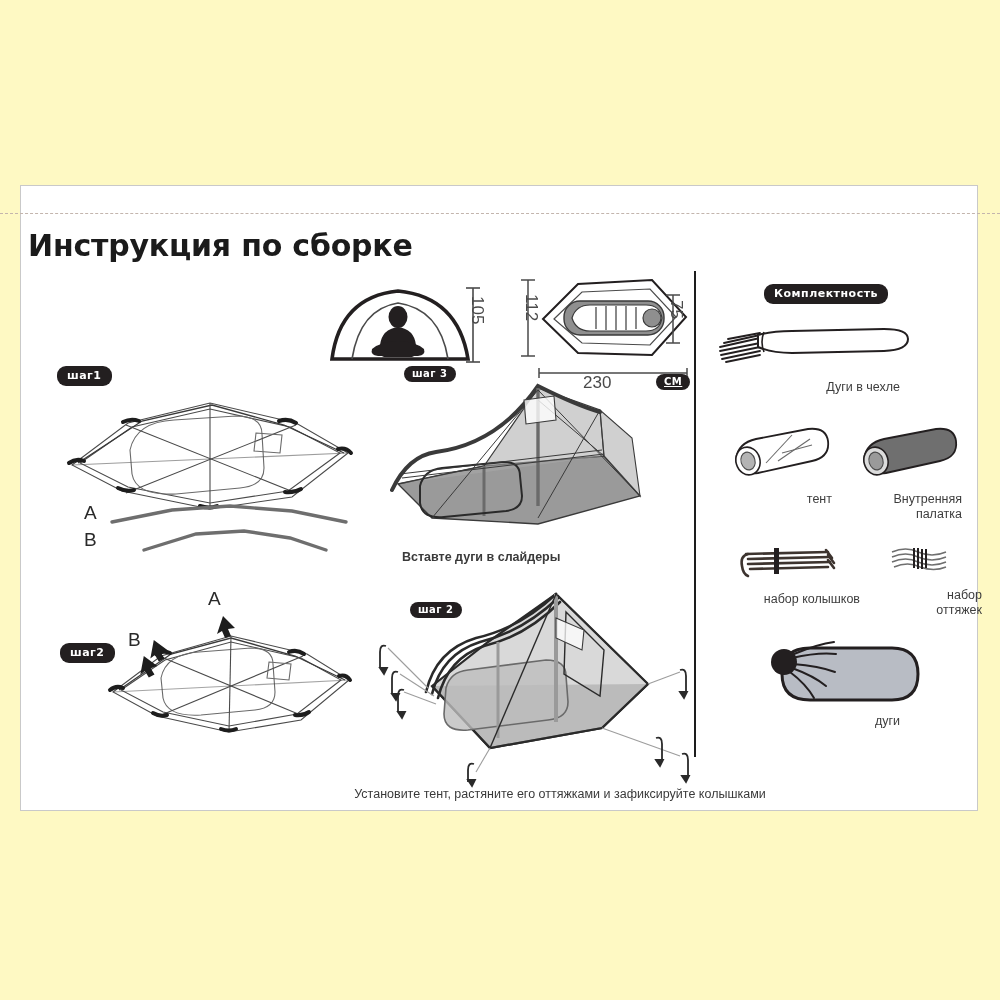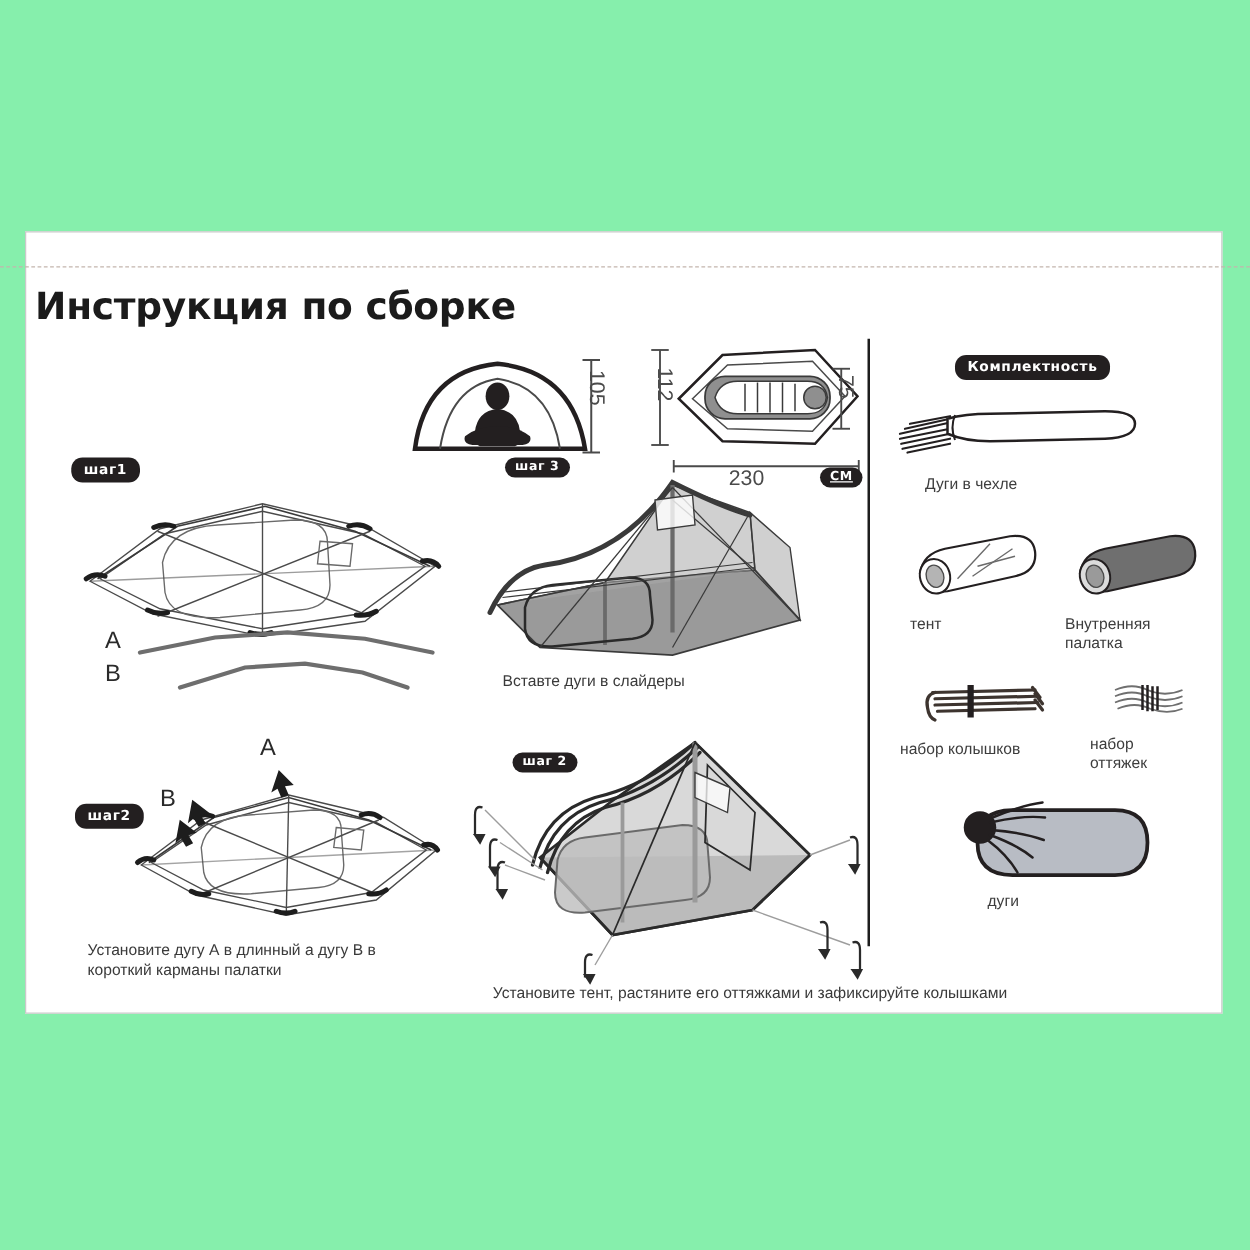--- a/index.html
+++ b/index.html
@@ -1,18 +1,18 @@
 <!DOCTYPE html>
 <html><head>
 <meta charset="utf-8">
 <style>
   html,body{margin:0;padding:0;background:#ffffff;}
   body{width:1000px;height:1000px;position:relative;font-family:"Liberation Sans","DejaVu Sans",sans-serif;}
 
-  #stage{position:absolute;left:0;top:0;width:1000px;height:1000px;background:#86efac;overflow:hidden;}
+  #stage{position:absolute;left:0;top:0;width:1000px;height:1000px;background:#fef9c3;overflow:hidden;}
 
   
   .sheet{
     position:absolute;left:20px;top:185px;width:958px;height:626px;
     border:1px solid #c9c9c9;background:#ffffff;box-sizing:border-box;
   }
 
   
   .foldline{
     position:absolute;left:0px;top:213px;width:1000px;height:0;
@@ -35,27 +35,27 @@
     position:absolute;background:#231f20;color:#ffffff;
     border-radius:9px;padding:3px 10px 4px 10px;
     font-size:11px;font-weight:bold;letter-spacing:.5px;white-space:nowrap;
     font-family:"DejaVu Sans","Liberation Sans",sans-serif;
   }
   .pill.small{font-size:10px;border-radius:8px;padding:2px 8px 3px 8px;}
 
   .cap{
     position:absolute;color:#3a3a3a;font-size:12.5px;line-height:16px;white-space:pre-line;
   }
-  .cap.center{text-align:center;margin-left:40px;}
+  .cap.center{text-align:center;}
 
   .dimlabel{position:absolute;color:#4a4a4a;font-size:17px;font-weight:normal;}
   .dimlabel.vert{writing-mode:vertical-rl;text-orientation:mixed;}
 
   .partlabel{
-    position:absolute;color:#3d3d3d;font-size:12.5px;line-height:15px;text-align:left;
+    position:absolute;color:#3d3d3d;font-size:12.5px;line-height:15px;text-align:right;
     white-space:pre-line;
   }
 
   .letter{position:absolute;color:#2a2a2a;font-size:19px;font-family:"Liberation Sans",sans-serif;}
 
   svg{display:block;overflow:visible;}
   .abs{position:absolute;}
 </style>
 </head>
 <body>
@@ -146,22 +146,20 @@
       </g>
 
       <g fill="#1d1d1d">
         <path d="M28,22 L40,34 L33,35 L36,42 L30,44 L27,37 L22,40 Z" transform="translate(90,-16)"></path>
         <path d="M28,22 L40,34 L33,35 L36,42 L30,44 L27,37 L22,40 Z" transform="translate(18,12) rotate(-8)"></path>
         <path d="M28,22 L40,34 L33,35 L36,42 L30,44 L27,37 L22,40 Z" transform="translate(8,28) rotate(-8)"></path>
       </g>
     </svg>
   </div>
 
-  <div class="cap" style="left:70px;top:752px;width:300px;">Установите дугу А в длинный а дугу В в
-короткий карманы палатки</div>
 
   <div class="abs" style="left:328px;top:283px;">
     <svg width="145" height="82" viewBox="0 0 145 82">
       <path d="M4,76 Q12,14 70,8 Q130,14 140,76 Z" fill="#ffffff" stroke="#231f20" stroke-width="3.6"></path>
       <path d="M24,76 Q32,26 70,20 Q112,26 120,76" fill="none" stroke="#4a4a4a" stroke-width="1.6"></path>
 
       <g fill="#231f20">
         <ellipse cx="70" cy="34" rx="9.5" ry="11"></ellipse>
         <path d="M70,44 q16,2 18,18 q2,10 -4,12 l-28,0 q-6,-2 -4,-12 q2,-16 18,-18 Z"></path>
         <path d="M44,66 q10,-8 26,-8 q16,0 26,8 q2,6 -6,7 l-40,0 q-8,-1 -6,-7 Z"></path>
@@ -253,21 +251,21 @@
         <path d="M14,100 L216,76"></path>
         <path d="M150,12 L252,118"></path>
         <path d="M150,12 L44,140"></path>
         <path d="M212,32 L150,140"></path>
         <path d="M216,78 L150,22"></path>
       </g>
 
       <path d="M136,22 L166,18 L168,42 L138,46 Z" fill="#ffffff" fill-opacity="0.8" stroke="#3a3a3a" stroke-width="1.1"></path>
     </svg>
   </div>
-  <div class="cap" style="left:402px;top:537px;">Вставте дуги в слайдеры</div>
+  <div class="cap" style="left:402px;top:549px;font-weight:bold;">Вставте дуги в слайдеры</div>
 
   <div class="pill small" style="left:410px;top:602px;">шаг 2</div>
 
   <div class="abs" style="left:380px;top:588px;">
     <svg width="330" height="190" viewBox="0 0 330 190">
 
       <path d="M52,98 L108,54 L176,6 L268,96 L222,140 L110,160 Z" fill="#b9b9b9" fill-opacity="0.55" stroke="#2a2a2a" stroke-width="2.2"></path>
       <path d="M52,98 L110,160 L222,140 L268,96" fill="#a6a6a6" fill-opacity="0.6" stroke="#2a2a2a" stroke-width="2.2"></path>
 
       <path d="M66,100 q4,-16 22,-18 l78,-10 q20,0 20,16 l2,26 q0,16 -20,18 l-80,10 q-24,2 -24,-16 Z" fill="#bdbdbd" fill-opacity="0.8" stroke="#6a6a6a" stroke-width="1.6"></path>

